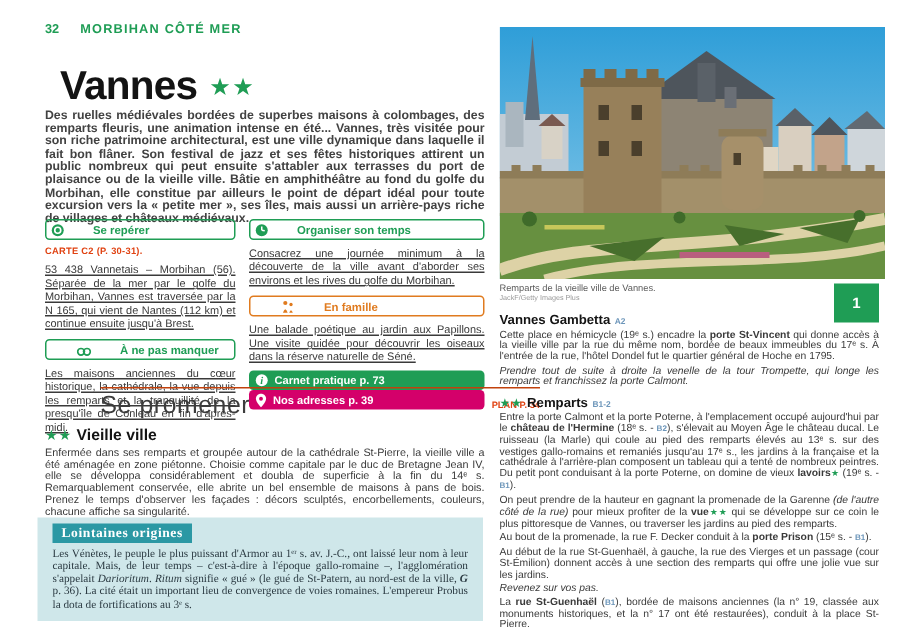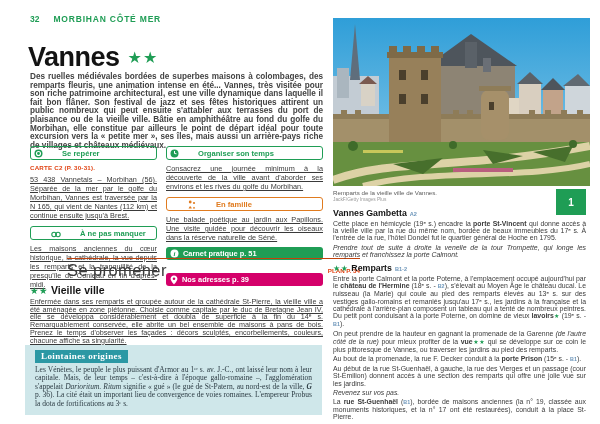--- a/index.html
+++ b/index.html
@@ -3,42 +3,42 @@
 <meta charset="utf-8">
 <style>
   html,body{margin:0;padding:0;background:#e9e9e9;}
   #page{position:relative;width:600px;height:424px;background:#ffffff;overflow:hidden;
         font-family:"Liberation Sans","DejaVu Sans",sans-serif;color:#333;}
   
   .runhead{position:absolute;top:14px;left:30px;display:flex;gap:14px;align-items:baseline;}
   .runhead .pnum{color:#1f9d55;font-weight:bold;font-size:8.5px;}
   .runhead .ptitle{color:#1f9d55;font-weight:bold;font-size:8.5px;letter-spacing:.8px;}
   
-  .maintitle{position:absolute;top:42px;left:28px;display:flex;align-items:center;gap:8px;}
+  .maintitle{position:absolute;top:42px;left:40px;display:flex;align-items:center;gap:8px;}
   .maintitle .t{font-size:27px;font-weight:bold;color:#131313;letter-spacing:-.5px;}
   .maintitle .stars{color:#1f9d55;font-size:16px;font-weight:bold;letter-spacing:1px;}
   
   .intro{position:absolute;top:73px;left:30px;width:293px;font-size:8.2px;line-height:8.6px;
          font-weight:bold;color:#424242;text-align:justify;}
   
   .boxrow{position:absolute;top:146px;left:30px;width:293px;display:flex;gap:9px;}
   .col-l{width:127px;}
   .col-r{width:157px;}
   .bhead{display:flex;align-items:center;gap:19px;border:1px solid #1f9d55;border-radius:3px;
          height:12px;padding:0 3px;}
   .bhead .lbl{color:#1f9d55;font-weight:bold;font-size:7.6px;}
   .bhead.orange{border-color:#e07b1f;}
   .bhead.orange .lbl{color:#e07b1f;}
   .redref{color:#e04313;font-weight:bold;font-size:6.2px;letter-spacing:.2px;margin:4px 0 1px;}
   .btext{font-size:7.3px;line-height:9px;color:#3a3a3a;text-align:justify;margin-top:4px;text-decoration:underline;}
   .mt6{margin-top:6px;padding-left:20px;}
   .pbtn{display:flex;align-items:center;gap:4px;height:13px;border-radius:3px;padding:0 4px;
         margin-top:5px;color:#fff;font-weight:bold;font-size:7.4px;cursor:pointer;}
   .pbtn.green{background:#1f9d55;}
-  .pbtn.pink{background:#d4006a;margin-top:13px;}
+  .pbtn.pink{background:#d4006a;margin-top:0;}
   
   .sectionhead{position:absolute;top:258px;left:30px;width:293px;border-top:1px solid #c2410c;
                padding-top:2px;display:flex;justify-content:space-between;align-items:center;margin-left:37px;}
   .sectionhead .big{font-size:16.5px;font-weight:400;color:#3c3c3c;letter-spacing:.4px;}
   .sectionhead .plan{color:#e04313;font-weight:bold;font-size:6.2px;}
   
   .h3row{display:flex;align-items:baseline;gap:3px;margin-bottom:2px;}
   .h3stars{color:#1f9d55;font-size:8px;font-weight:bold;letter-spacing:.5px;}
   .h3title{font-weight:bold;font-size:8.8px;color:#141414;}
   .h3ref{color:#6d96ba;font-size:5.6px;font-weight:bold;}
@@ -46,21 +46,21 @@
   .para.it{font-style:italic;}
   .sg-b{font-weight:bold;}
   .sg-i{font-style:italic;}
   .sg-bi{font-weight:bold;font-style:italic;}
   .sg-s{color:#1f9d55;font-weight:bold;font-size:6px;}
   .sg-r{color:#6d96ba;font-weight:bold;font-size:5.4px;}
   
   .vieille{position:absolute;top:284px;left:30px;width:293px;}
   .vieille .h3stars{font-size:9.5px;}
   .vieille .h3title{font-size:10.5px;}
-  .vieille .para{font-size:7.2px;line-height:7.7px;text-decoration:underline;}
+  .vieille .para{font-size:7.2px;line-height:7.7px;}
   
   .histbox{position:absolute;top:345px;left:25px;width:277px;background:#cfe7ea;padding:0 10px 7px;}
   .histbox .band{display:inline-block;background:#2b98a4;color:#fff;font-family:"Liberation Serif","DejaVu Serif",serif;
                  font-weight:bold;font-size:9px;letter-spacing:.4px;padding:1px 6px 2px;margin-bottom:3px;}
   .histbox .body{font-family:"Liberation Serif","DejaVu Serif",serif;font-size:7.5px;line-height:8.4px;
                  color:#2b3a42;text-align:justify;}
   
   .photo{position:absolute;top:18px;left:333px;width:257px;height:168px;overflow:hidden;}
   .caption{position:absolute;top:189px;left:333px;font-size:6.2px;color:#5a5a5a;}
   .credit{position:absolute;top:197px;left:333px;font-size:4.8px;color:#9a9a9a;}
@@ -137,21 +137,21 @@
         <span class="lbl">En famille</span>
       </div>
       <div class="btext">Une balade poétique au jardin aux Papillons. Une visite guidée pour découvrir les oiseaux dans la réserve naturelle de Séné.</div>
       <div class="pbtn green">
         <span class="icon">
           <svg width="9" height="9">
               <circle cx="4.5" cy="4.5" r="4" fill="#fff"></circle>
               <text x="4.5" y="7" text-anchor="middle" font-size="7" font-family="Liberation Serif, DejaVu Serif, serif" font-style="italic" font-weight="bold" fill="#1f9d55">i</text>
             </svg>
         </span>
-        <span>Carnet pratique p. 51</span>
+        <span>Carnet pratique p. 73</span>
       </div>
       <div class="pbtn pink">
         <span class="icon">
           <svg width="8" height="10">
               <path d="M4 0.5 C6 0.5 7.4 2 7.4 3.8 C7.4 6 4 9.5 4 9.5 C4 9.5 0.6 6 0.6 3.8 C0.6 2 2 0.5 4 0.5 Z" fill="#fff"></path>
               <circle cx="4" cy="3.8" r="1.3" fill="#d4006a"></circle>
             </svg>
         </span>
         <span>Nos adresses p. 39</span>
       </div>

